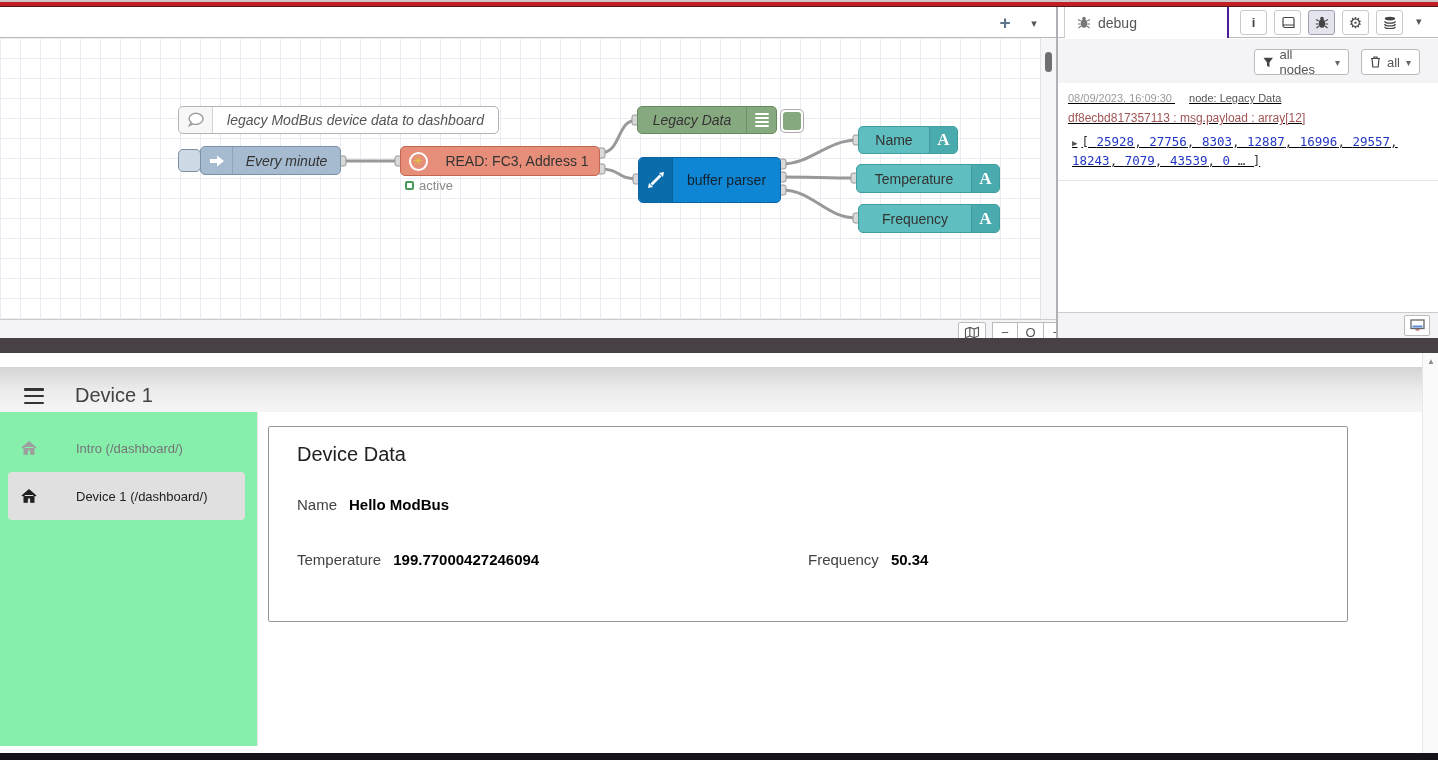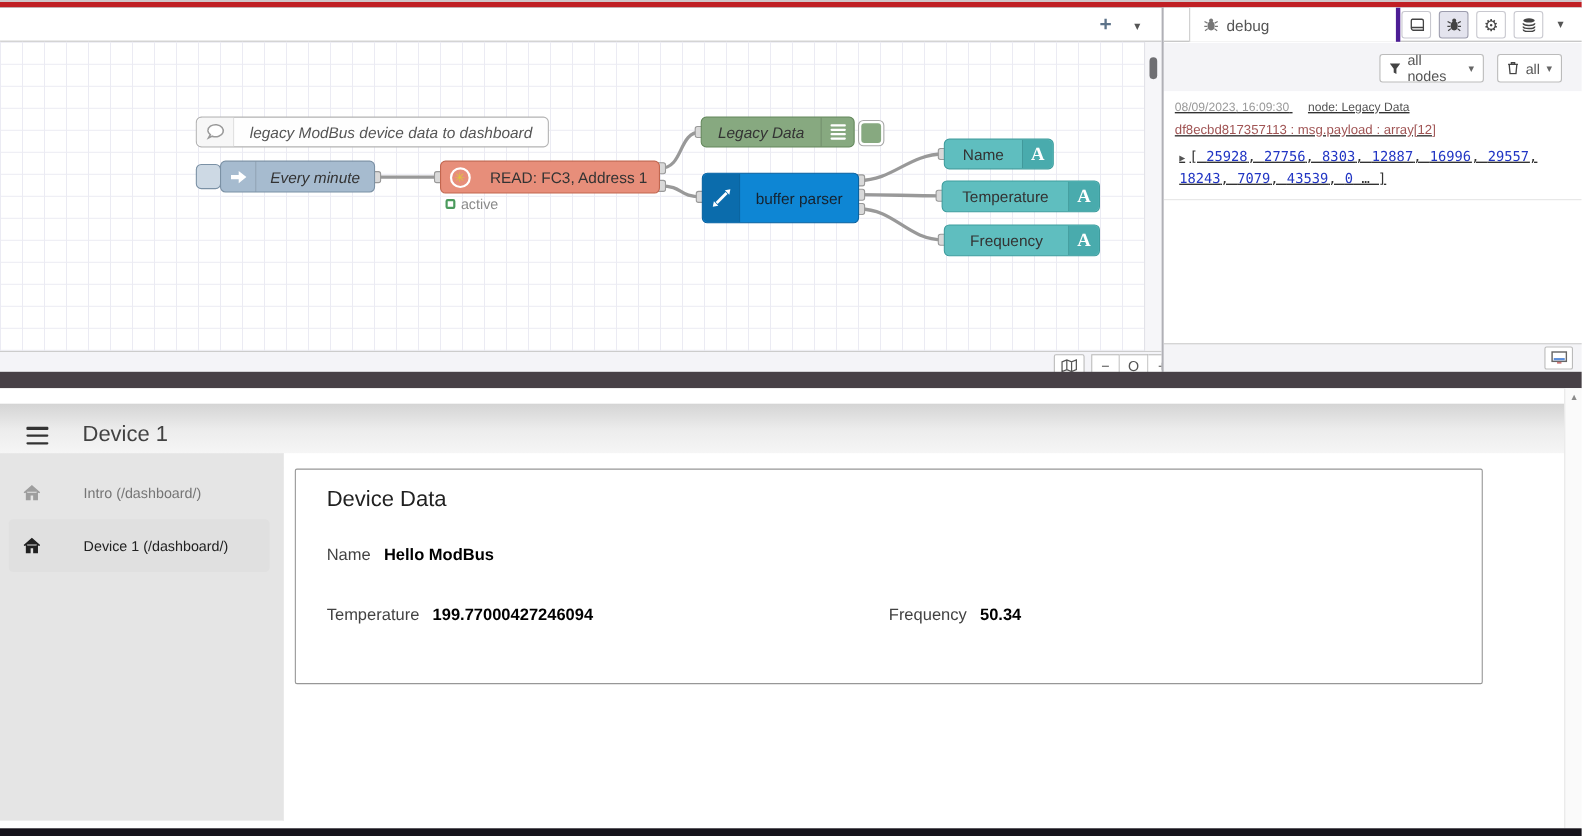--- a/index.html
+++ b/index.html
@@ -84,22 +84,22 @@
                 border-radius:0 5px 5px 0; color:#fff; font-family:"Liberation Serif", serif;
                 font-weight:bold; font-size:17px; }
   .node-name { left:858px; top:88px; width:100px; height:28px; }
   .node-temp { left:856px; top:126px; width:144px; height:29px; }
   .node-freq { left:858px; top:166px; width:142px; height:29px; }
 
   
   .sidebar { position:absolute; left:1056px; top:0; width:382px; height:331px; background:#fff;
              border-left:2px solid #b0b0b6; }
   .sb-tabs { position:absolute; left:0; top:0; width:100%; height:31px; background:#fff; border-bottom:1px solid #bbb; }
-  .sb-tab { position:absolute; left:23px; top:0; width:192px; height:31px; background:#fff;
-            border-left:1px solid #ccc; border-right:4px solid #4c1d95; display:flex; align-items:center;
+  .sb-tab { position:absolute; left:6px; top:0; width:165px; height:31px; background:#fff;
+            border-left:1px solid #ccc; border-right:2px solid #4c1d95; display:flex; align-items:center;
             gap:7px; padding-left:12px; font-size:14px; color:#555; z-index:2; }
   .sb-iconbtn { position:absolute; top:3px; width:27px; height:25px; border:1px solid #c8c8cf; border-radius:3px;
             background:#fff; display:flex; align-items:center; justify-content:center; color:#444; font-size:13px; }
   .sb-iconbtn.active { background:#e4e4ee; border-color:#9d9dae; }
   .sb-caret { position:absolute; top:8px; color:#555; font-size:11px; }
 
   .sb-toolbar { position:absolute; left:0; top:32px; width:100%; height:44px; background:#f4f4f7; }
   .filter-btn { position:absolute; top:10px; height:26px; border:1px solid #bbb; background:#fff; border-radius:3px;
             display:flex; align-items:center; gap:6px; padding:0 8px; font-size:13px; color:#555; }
   .filter-caret { font-size:10px; color:#666; }
@@ -125,21 +125,21 @@
   
   .dashboard { position:absolute; left:0; top:353px; width:1438px; height:400px; background:#fff; }
   .dash-header { position:absolute; left:0; top:0; width:1422px; height:59px;
             background:linear-gradient(180deg,#d4d4d4 0%, #ececec 40%, #fbfbfb 100%);
             border-bottom:1px solid #d0d0d0;margin-top:14px; }
   .hamburger { position:absolute; left:24px; top:21px; width:20px; height:16px; display:flex;
             flex-direction:column; justify-content:space-between; cursor:pointer; }
   .hamburger div { height:2.5px; background:#333; border-radius:1px; }
   .dash-title { position:absolute; left:75px; top:17px; font-size:20px; color:#424242; }
 
-  .dash-nav { position:absolute; left:0; top:59px; width:258px; height:334px; background:#e5e5e5;
+  .dash-nav { position:absolute; left:0; top:59px; width:258px; height:334px; background:#86efac;
             border-right:1px solid #e4e4e4; padding-top:12px; }
   .nav-item { display:flex; align-items:center; height:48px; margin:0 12px 0 8px; border-radius:4px;
             padding-left:12px; cursor:pointer; }
   .nav-item .nav-label { margin-left:40px; font-size:13px; color:#757575; }
   .nav-item.selected { background:#e0e0e0; }
   .nav-item.selected .nav-label { color:#212121; font-weight:bold; }
 
   .dash-main { position:absolute; left:258px; top:59px; width:1164px; height:334px; background:#fff; }
   .card { position:absolute; left:10px; top:14px; width:1080px; height:196px; background:#fff;
             border:1px solid #979797; border-radius:2px; padding:16px 28px; }

